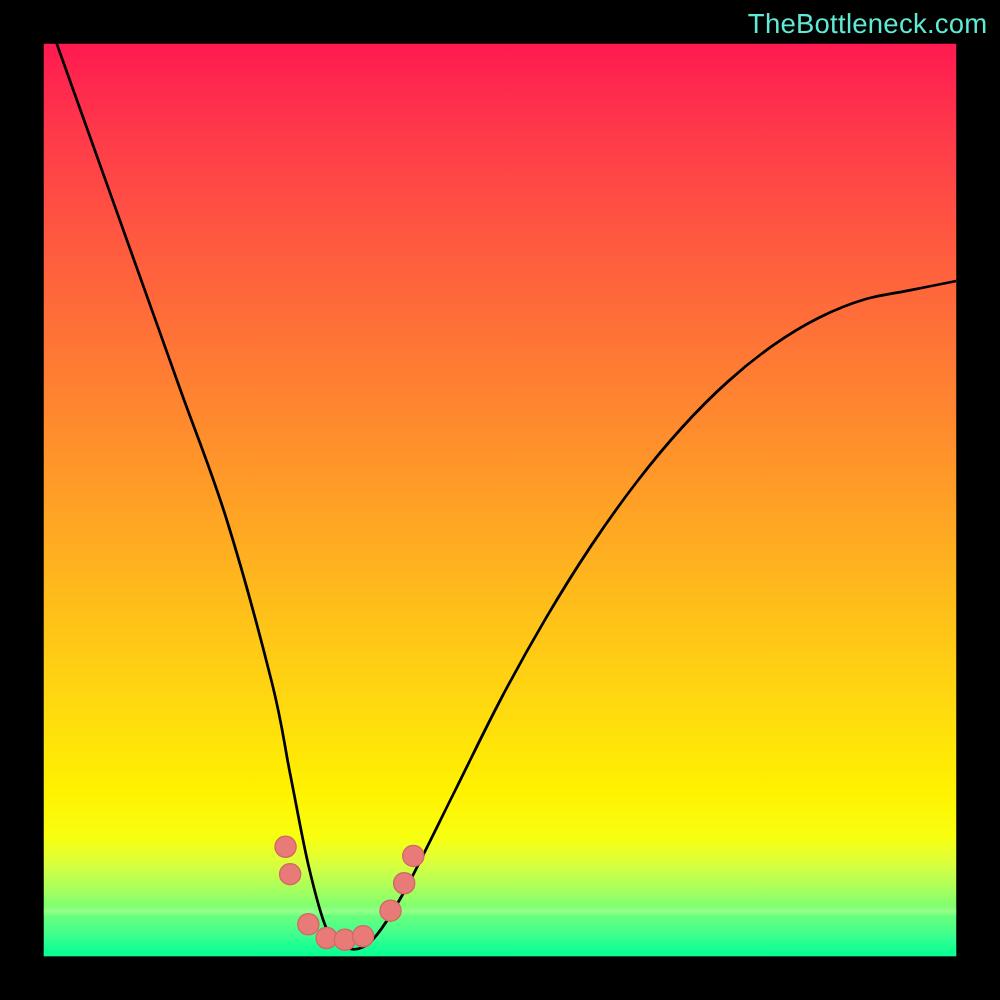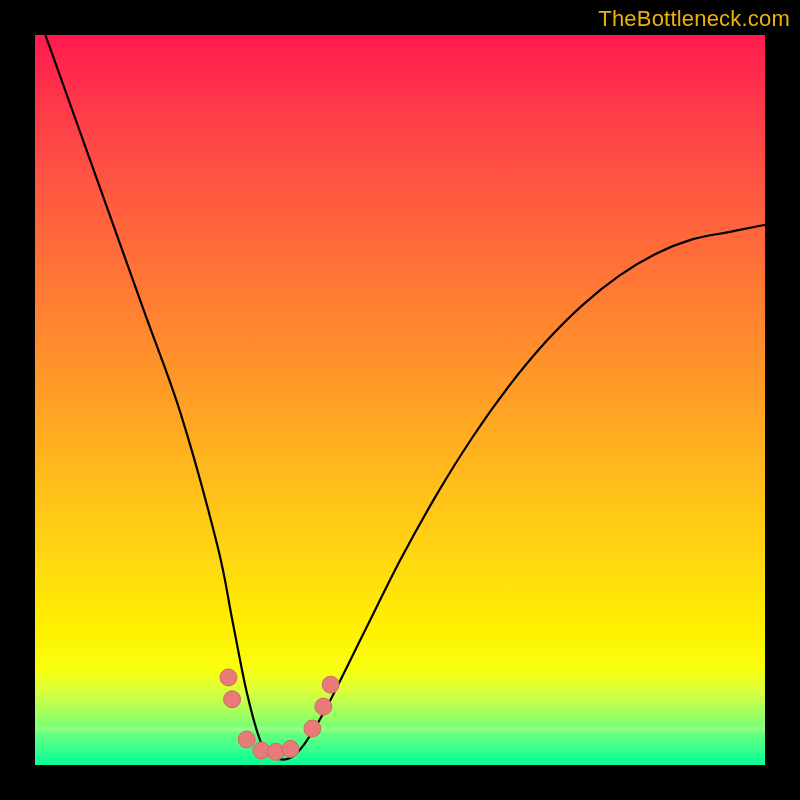--- a/index.html
+++ b/index.html
@@ -55,21 +55,21 @@
       rgba(255,255,200,0.0) 20%,
       rgba(0,255,130,0.0) 60%,
       rgba(0,255,130,0.5) 100%
     );
     pointer-events: none;
   }
   .watermark {
     position: absolute;
     top: 6px;
     right: 10px;
-    color: #eab308;
+    color: #5eead4;
     font-size: 22px;
     font-weight: 500;
     letter-spacing: 0.2px;
     text-align: right;
     z-index: 5;
   }
   svg.curve-layer {
     position: absolute;
     left: 35px;
     top: 35px;

